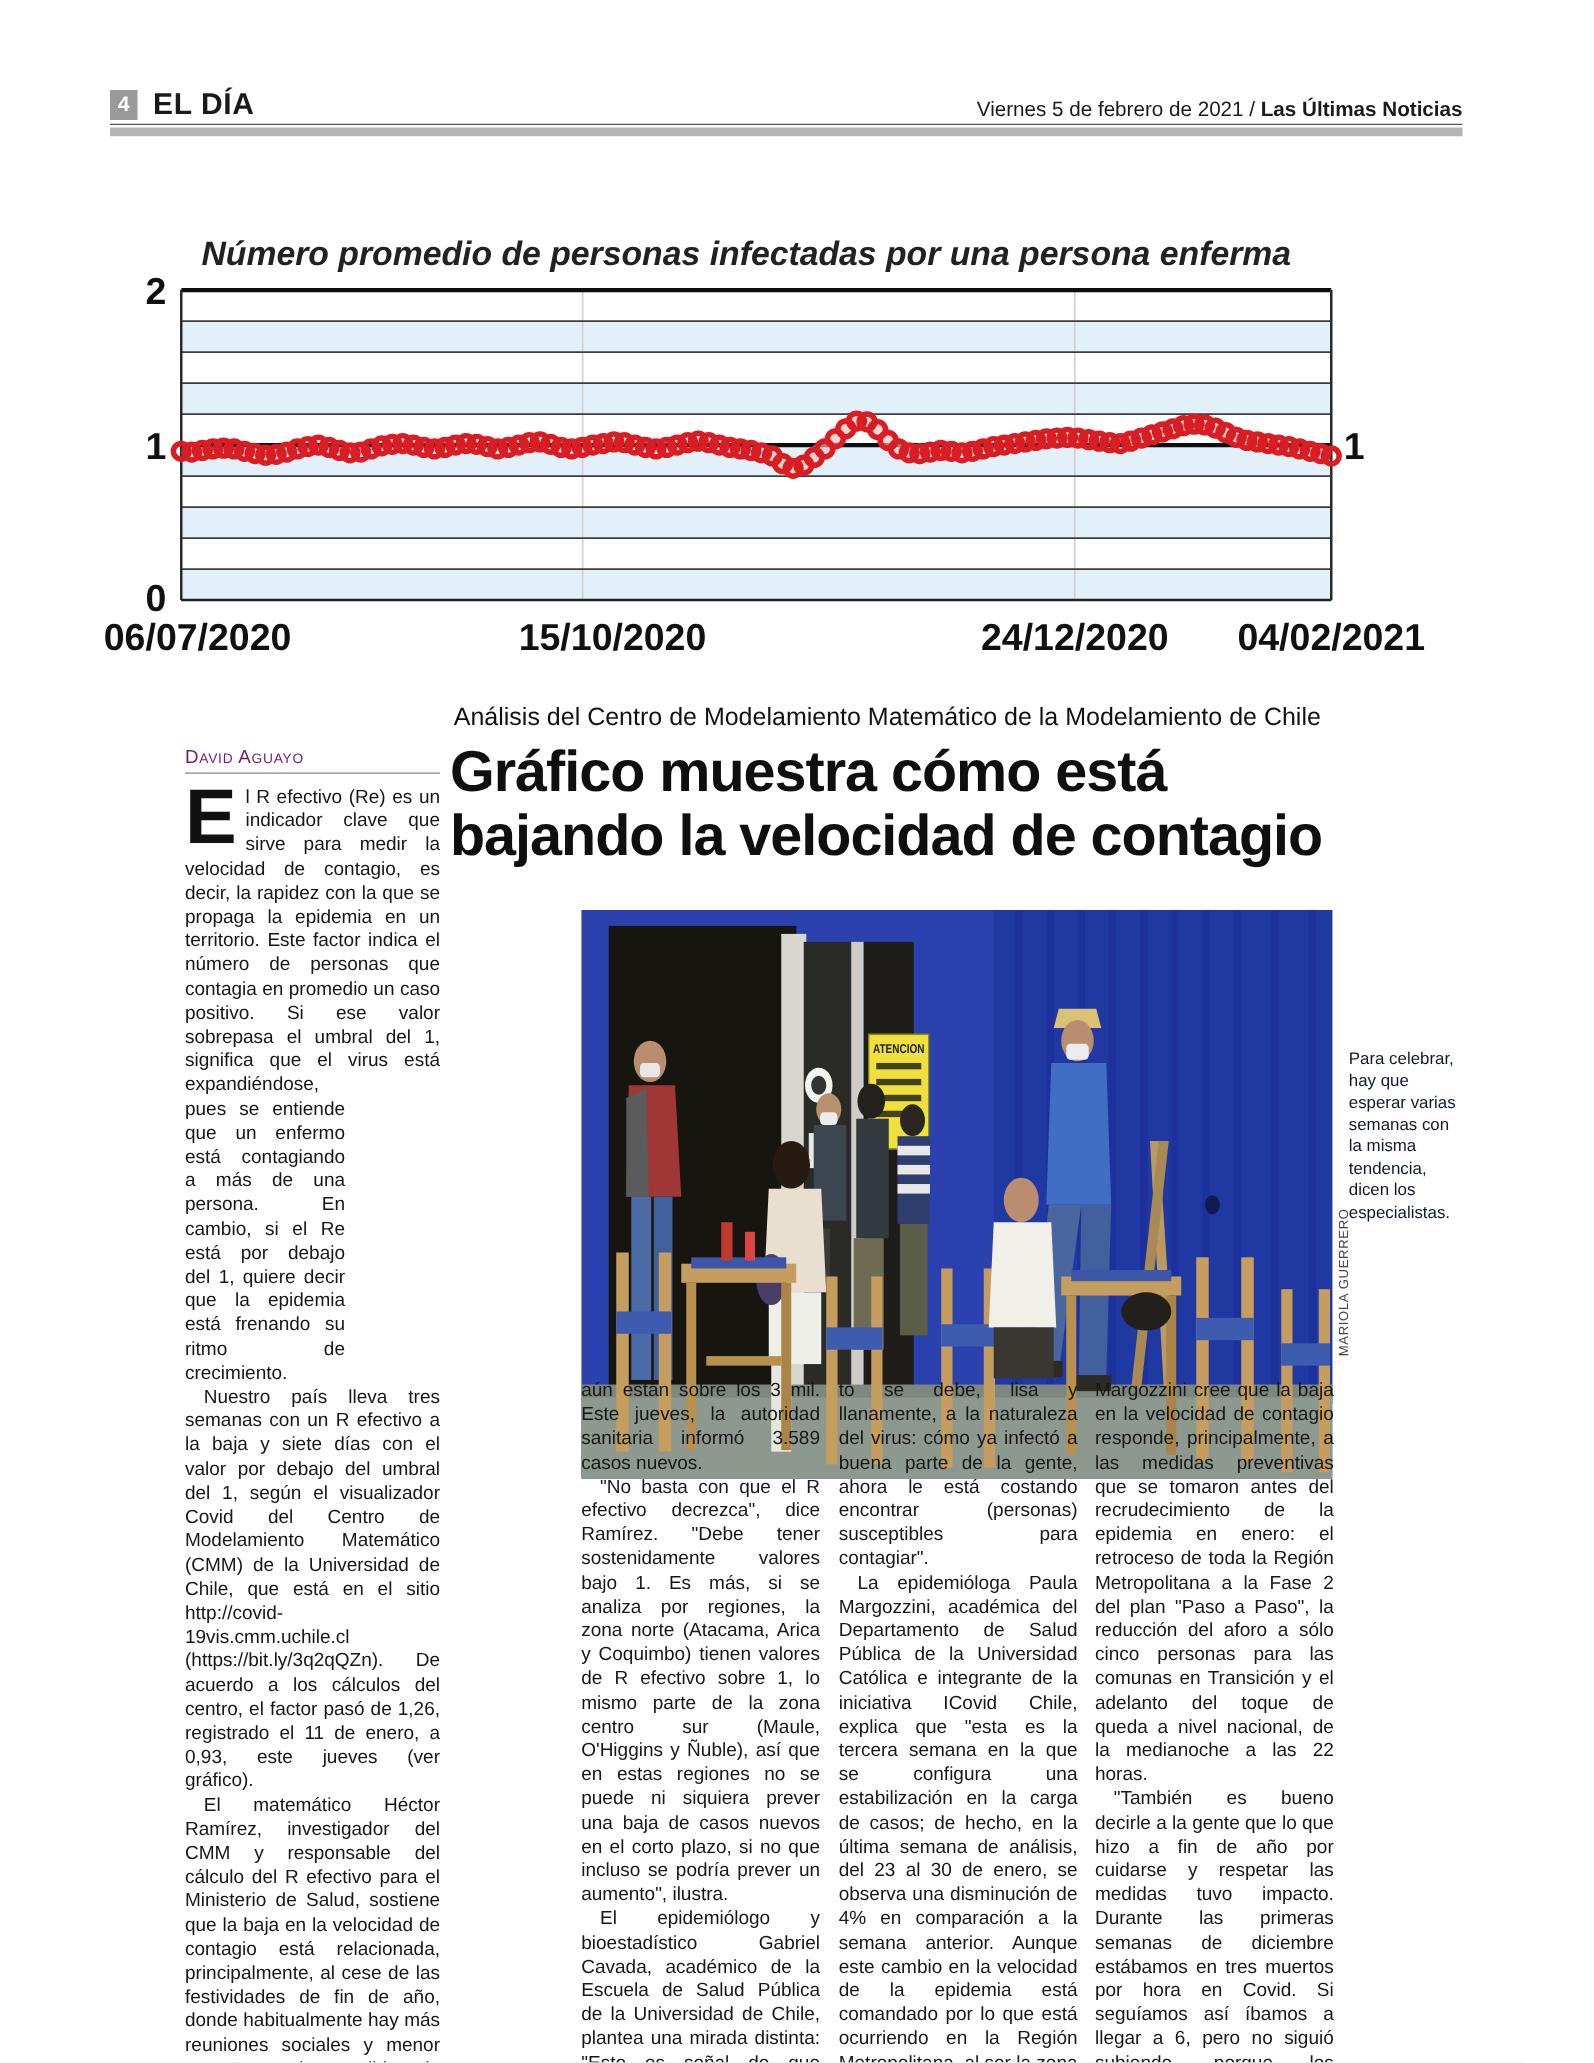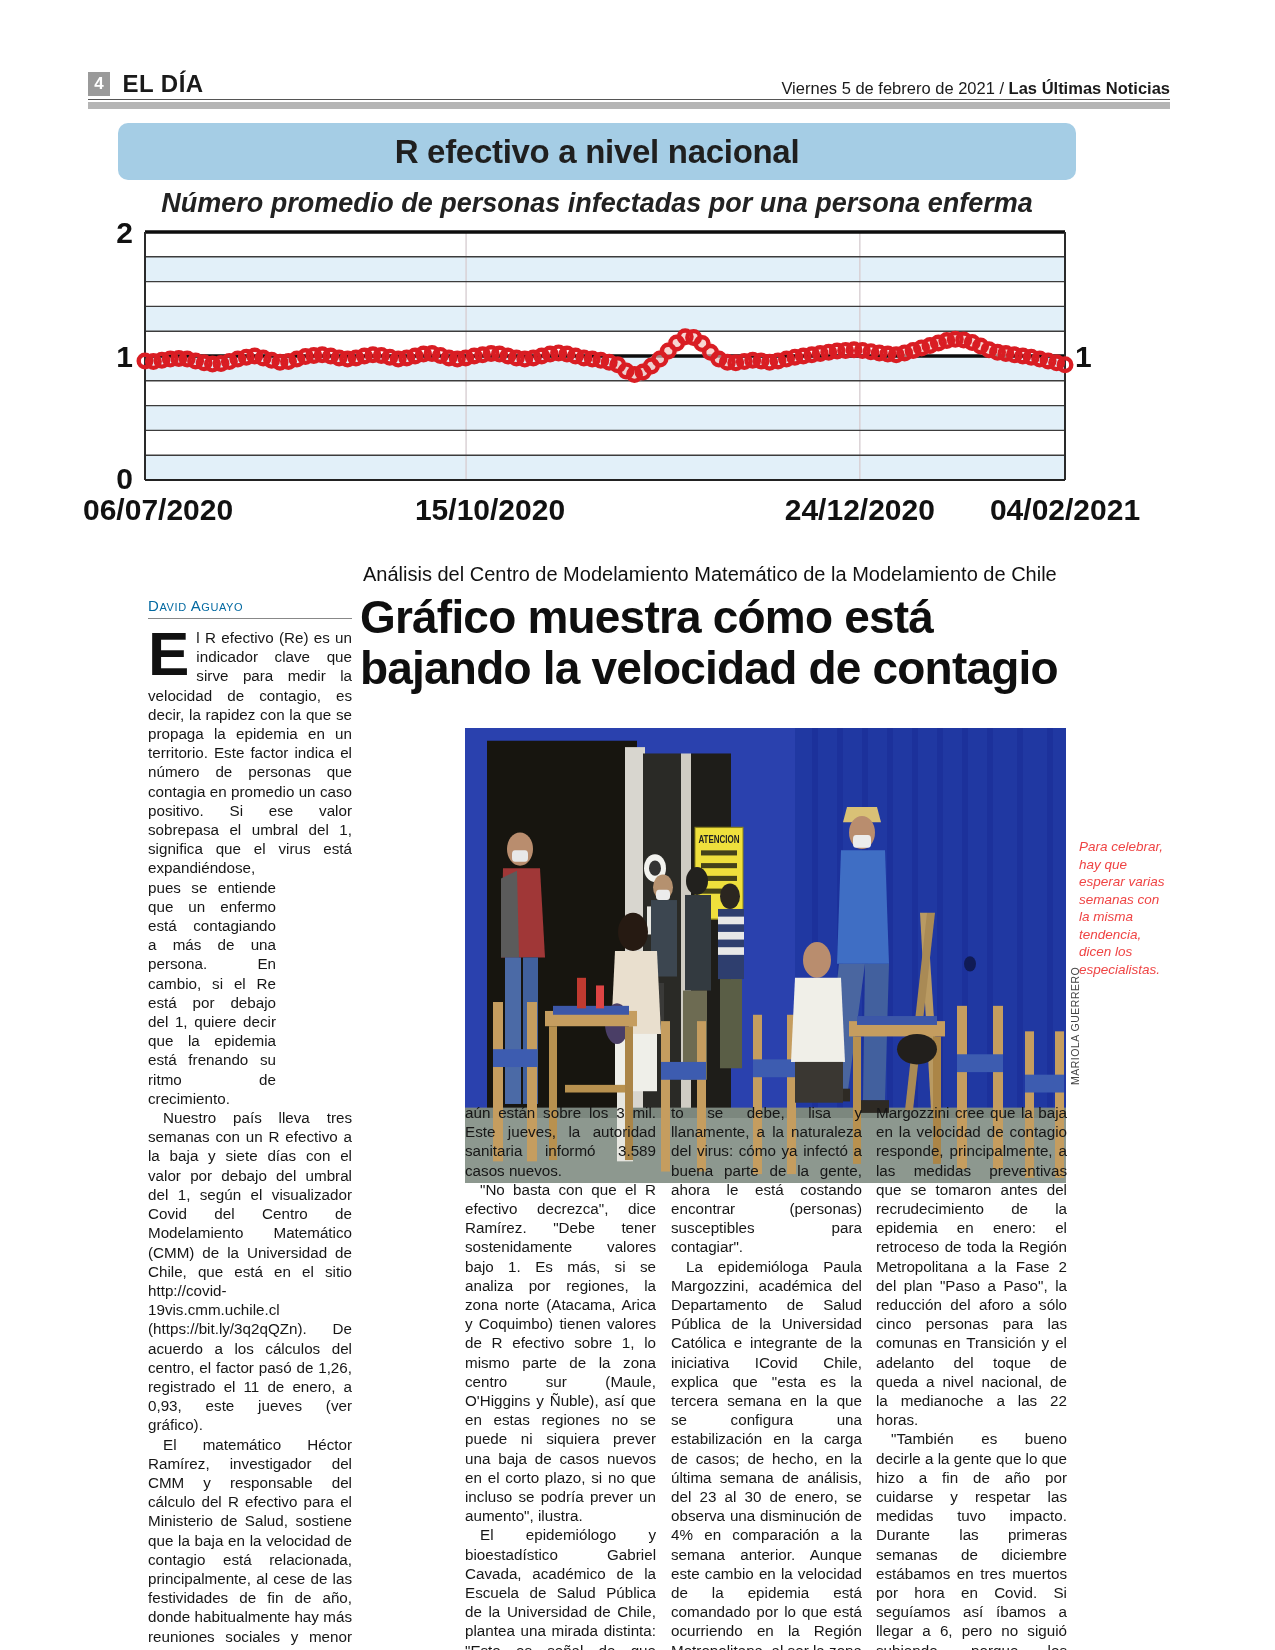--- a/index.html
+++ b/index.html
@@ -20,57 +20,54 @@
                 border-radius:10px;display:flex;align-items:center;justify-content:center;}
   .chart-banner span{font-size:33px;font-weight:700;color:#1f1f1f;letter-spacing:-.3px;}
   .chart-subtitle{position:absolute;left:118px;top:188px;width:958px;text-align:center;
                   font-style:italic;font-weight:600;font-size:27px;color:#222;}
   #chart-host{position:absolute;left:80px;top:220px;width:1105px;height:312px;}
   
   .kicker{position:absolute;left:363px;top:563px;width:740px;font-size:20px;color:#111;}
   .headline{position:absolute;left:360px;top:592px;width:745px;font-size:46px;line-height:51px;
             font-weight:700;letter-spacing:-.8px;color:#0f0f0f;}
   .byline{position:absolute;left:148px;top:597px;width:204px;font-variant:small-caps;
-          font-size:15px;letter-spacing:.6px;color:#0369a1;border-bottom:1px solid #888;padding-bottom:4px;}
+          font-size:15px;letter-spacing:.6px;color:#701a75;border-bottom:1px solid #888;padding-bottom:4px;}
   .col{font-size:15.2px;line-height:19.2px;text-align:justify;color:#161616;}
   .col p{margin:0;}
   .col p + p{text-indent:15px;}
   .col1{position:absolute;left:148px;top:628px;width:204px;}
   .dropcap{float:left;font-size:62px;line-height:48px;font-weight:700;padding:2px 7px 0 0;color:#111;}
   .pq-spacer{float:right;width:70px;height:248px;margin-left:6px;}
   .pullquote{position:absolute;left:276px;top:816px;width:184px;text-align:right;
              font-weight:700;font-size:21px;line-height:26.5px;color:#1b1b1b;}
   .photo{position:absolute;left:465px;top:728px;width:601px;height:455px;}
   .photo svg{display:block;width:100%;height:100%;}
   .photo-credit{position:absolute;left:1069px;top:1085px;transform:rotate(-90deg);
                 transform-origin:0 0;font-size:10.5px;letter-spacing:.5px;color:#444;white-space:nowrap;}
   .side-caption{position:absolute;left:1079px;top:838px;width:94px;font-size:13.5px;
-                line-height:17.5px;color:#ef4444;text-align:left;font-style:italic;}
+                line-height:17.5px;color:#0f172a;text-align:left;}
   .col2{position:absolute;left:465px;top:1103px;width:191px;}
   .col3{position:absolute;left:671px;top:1103px;width:191px;}
   .col4{position:absolute;left:876px;top:1103px;width:191px;}
 </style>
 </head>
 <body>
 
 <div class="page">
 
   <div class="hdr">
     <span class="pagenum">4</span>
     <span class="section-name">EL DÍA</span>
     <span class="hdr-right">
       <span>Viernes 5 de febrero de 2021</span><span> / </span><span class="pub">Las Últimas Noticias</span>
     </span>
   </div>
   <div class="rule-thin"></div>
   <div class="rule-thick"></div>
 
-  <div class="chart-banner">
-    <span>R efectivo a nivel nacional</span>
-  </div>
   <div class="chart-subtitle">Número promedio de personas infectadas por una persona enferma</div>
   <div id="chart-host"><svg viewBox="0 0 1105 312" width="1105" height="312">
         <rect x="65" y="12" width="920" height="24.8" fill="#ffffff"></rect>
         <rect x="65" y="36.8" width="920" height="24.8" fill="#e2f0f9"></rect>
         <rect x="65" y="61.59999999999999" width="920" height="24.8" fill="#ffffff"></rect>
         <rect x="65" y="86.39999999999998" width="920" height="24.8" fill="#e2f0f9"></rect>
         <rect x="65" y="111.19999999999997" width="920" height="24.8" fill="#ffffff"></rect>
         <rect x="65" y="135.99999999999997" width="920" height="24.8" fill="#e2f0f9"></rect>
         <rect x="65" y="160.79999999999995" width="920" height="24.8" fill="#ffffff"></rect>
         <rect x="65" y="185.59999999999997" width="920" height="24.8" fill="#e2f0f9"></rect>

